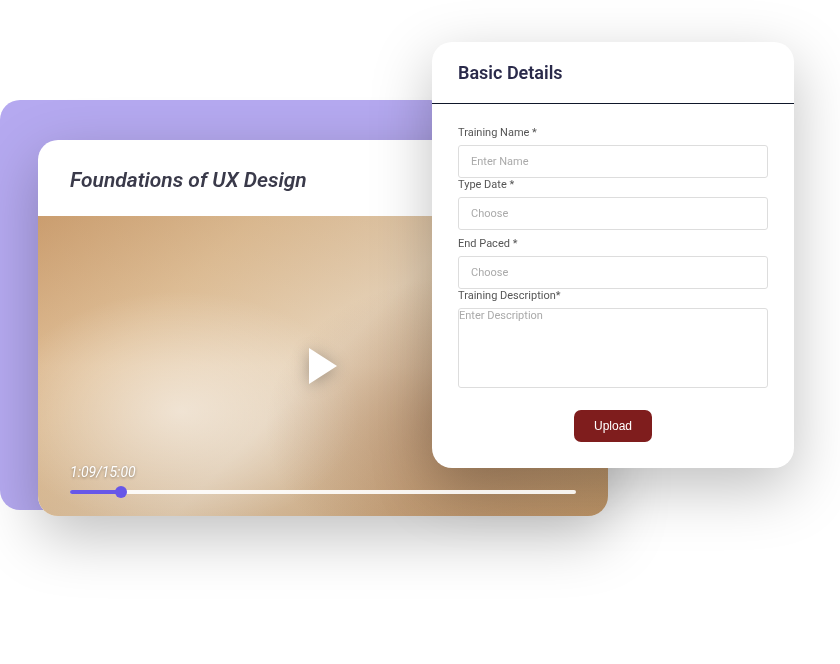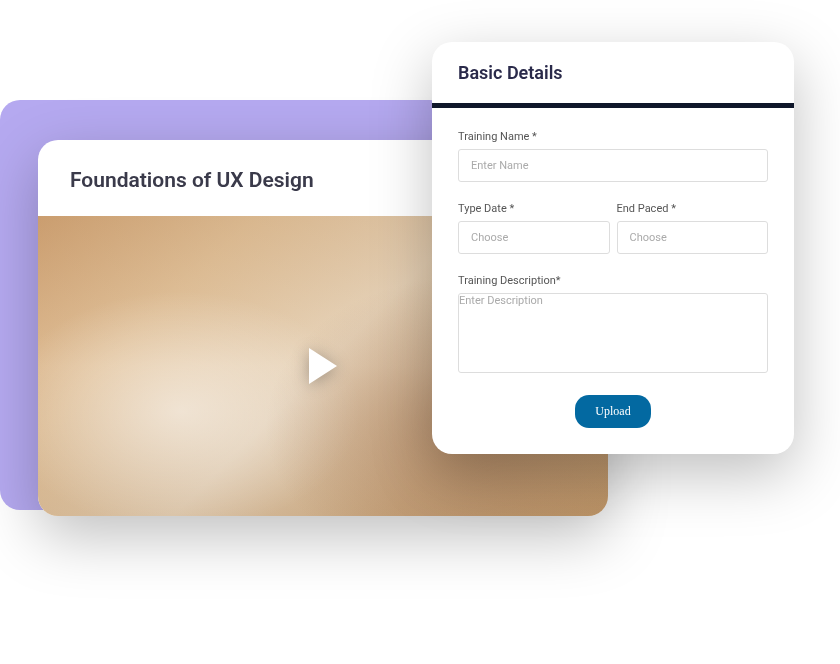--- a/index.html
+++ b/index.html
@@ -26,20 +26,21 @@
     }
     .video-card {
       position: absolute;
       left: 38px;
       top: 140px;
       width: 570px;
       background: #fff;
       border-radius: 20px;
       box-shadow: 0 20px 60px rgba(0,0,0,0.25);
       overflow: hidden;
+      font-style: italic;
     }
     .video-header {
       padding: 28px 32px 18px;
     }
     .video-title {
       font-size: 21px;
       font-weight: 600;
       color: #3a3a4a;
       margin-bottom: 6px;
     }
@@ -120,34 +121,35 @@
       left: 432px;
       top: 42px;
       width: 362px;
       background: #fff;
       border-radius: 20px;
       box-shadow: 0 20px 60px rgba(0,0,0,0.25);
       overflow: hidden;
     }
     .form-header {
       padding: 20px 26px;
-      border-bottom: 5px solid #0f172a;
+      border-bottom: 1px solid #0f172a;
     }
     .form-title {
       font-size: 18px;
       font-weight: 600;
       color: #2a2a4a;
     }
     .form-body {
       padding: 22px 26px 26px;
     }
     .form-row {
       display: flex;
       gap: 7px;
-      margin-bottom: 20px;
+      margin-bottom: 0;
+      flex-direction: column;
     }
     .form-group {
       flex: 1;
     }
     .form-group.full {
       width: 100%;
     }
     .form-label {
       display: block;
       font-size: 11px;
@@ -176,40 +178,47 @@
       height: 80px;
       resize: none;
     }
     .form-textarea::placeholder {
       color: #aaa;
     }
     .upload-btn {
       display: block;
       margin: 18px auto 0;
       padding: 9px 20px;
-      background: #0369a1;
+      background: #7f1d1d;
       color: #fff;
       border: none;
-      border-radius: 14px;
+      border-radius: 7px;
       font-size: 12px;
       cursor: pointer;
-      font-family: Liberation Serif, serif;
+      font-family: Liberation Sans, sans-serif;
     }
   </style>
 </head>
 <body>
 
 <div class="purple-backdrop"></div>
 
 <div class="video-card">
   <div class="video-header">
     <div class="video-title">Foundations of UX Design</div>
   </div>
   <div class="video-player">
     <div class="play-button"></div>
+    <div class="video-controls">
+      <div class="video-time">1:09/15:00</div>
+      <div class="progress-bar">
+        <div class="progress-fill"></div>
+        <div class="progress-thumb"></div>
+      </div>
+    </div>
   </div>
 </div>
 
 <div class="form-card">
   <div class="form-header">
     <div class="form-title">Basic Details</div>
   </div>
   <div class="form-body">
     <div class="form-row">
       <div class="form-group">

